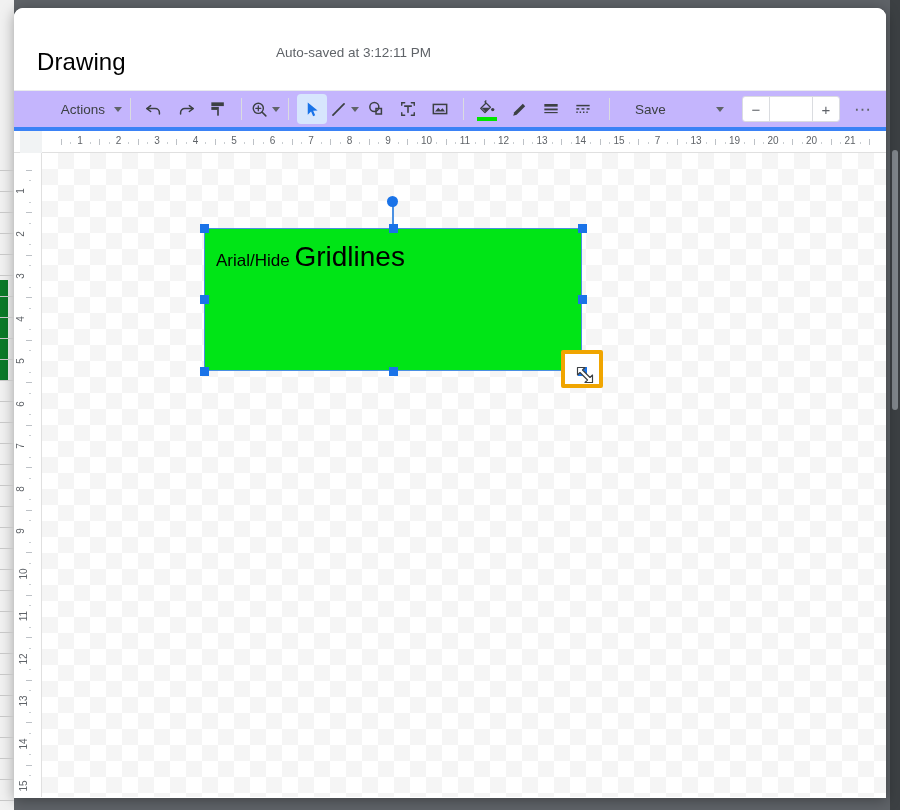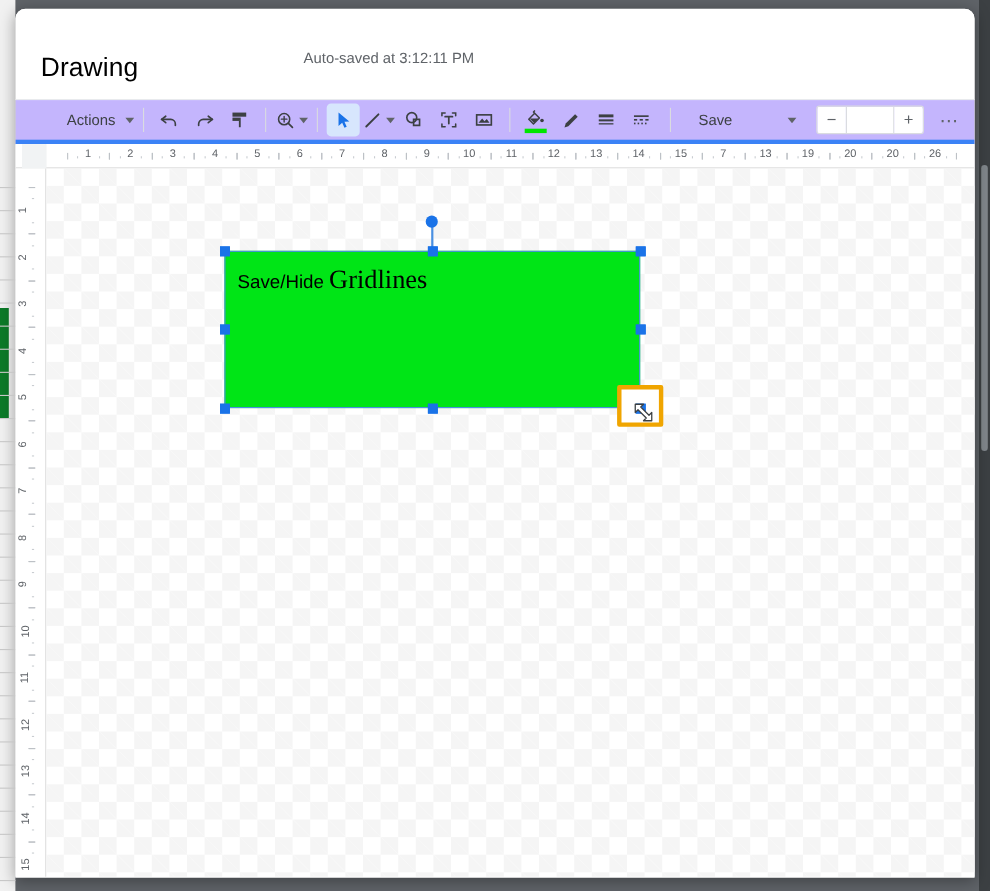--- a/index.html
+++ b/index.html
@@ -288,21 +288,21 @@
     background: #00e516;
   }
   .shape-text {
     position: absolute;
     left: 12px; top: 14px;
     color: #000;
     line-height: 1.1;
     white-space: nowrap;
   }
   .txt-small { font-size: 17px; }
-  .txt-big   { font-size: 24px; font-family: Liberation Serif, serif; }
+  .txt-big   { font-size: 28px; }
 
   .sel-border {
     position: absolute;
     left: 162px; top: 75px;
     width: 378px; height: 143px;
     border: 1.6px solid #4a90e2;
     pointer-events: none;
   }
   .handle {
     position: absolute;
@@ -582,21 +582,21 @@
           <div class="num" style="left: 731px;">20</div>
           <div class="tick" style="left: 711.75px;"></div>
           <div class="tick" style="left: 750.25px;"></div>
           <div class="dot" style="left: 721.375px;"></div>
           <div class="dot" style="left: 740.625px;"></div>
           <div class="num" style="left: 769.5px;">20</div>
           <div class="tick" style="left: 750.25px;"></div>
           <div class="tick" style="left: 788.75px;"></div>
           <div class="dot" style="left: 759.875px;"></div>
           <div class="dot" style="left: 779.125px;"></div>
-          <div class="num" style="left: 808px;">26</div>
+          <div class="num" style="left: 808px;">21</div>
           <div class="tick" style="left: 788.75px;"></div>
           <div class="tick" style="left: 827.25px;"></div>
           <div class="dot" style="left: 798.375px;"></div>
           <div class="dot" style="left: 817.625px;"></div>
         </div>
       <div class="ruler-v" id="ruler-v">
           <div class="num" style="top: 38px;">1</div>
           <div class="tick" style="top: 16.75px;"></div>
           <div class="tick" style="top: 59.25px;"></div>
           <div class="dot" style="top: 27.375px;"></div>
@@ -669,21 +669,21 @@
           <div class="num" style="top: 633px;">15</div>
           <div class="tick" style="top: 611.75px;"></div>
           <div class="dot" style="top: 622.375px;"></div>
           <div class="dot" style="top: 643.625px;"></div>
         </div>
 
       <div class="canvas">
 
         <div class="shape">
           <div class="shape-text">
-            <span class="txt-small">Save/Hide</span><span class="txt-small"> </span><span class="txt-big">Gridlines</span>
+            <span class="txt-small">Arial/Hide</span><span class="txt-small"> </span><span class="txt-big">Gridlines</span>
           </div>
         </div>
 
         <div class="sel-border"></div>
 
         <div class="rot-stem" style="left:350px; top:53px;"></div>
         <div class="rot-knob" style="left:345px; top:43px;"></div>
 
         <div class="handle" style="left:157.5px; top:70.5px;"></div>
         <div class="handle" style="left:346.5px; top:70.5px;"></div>

